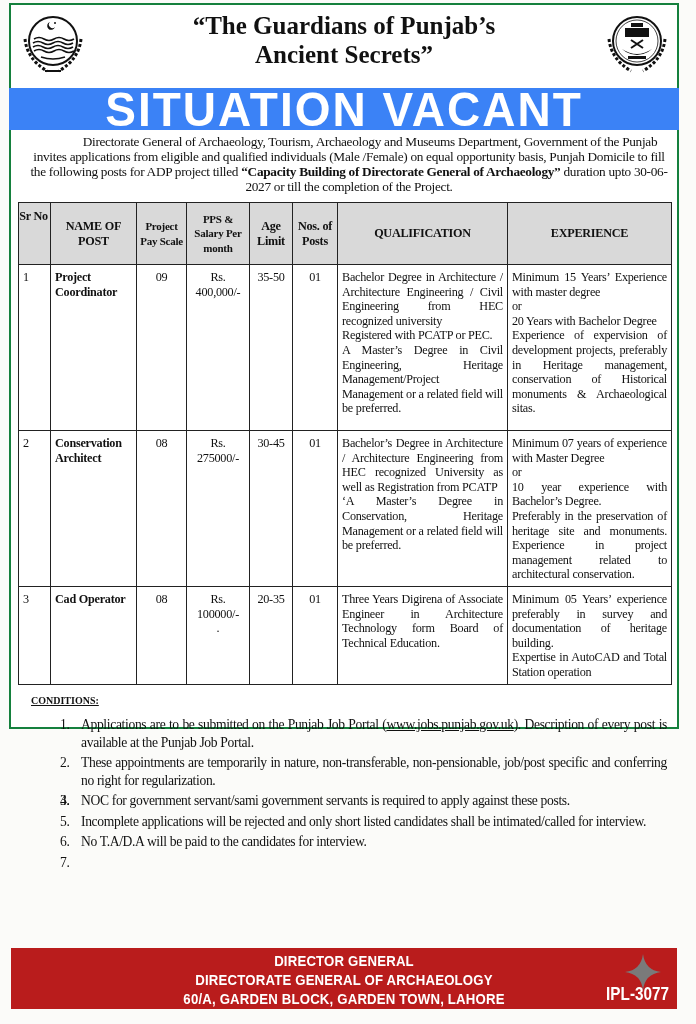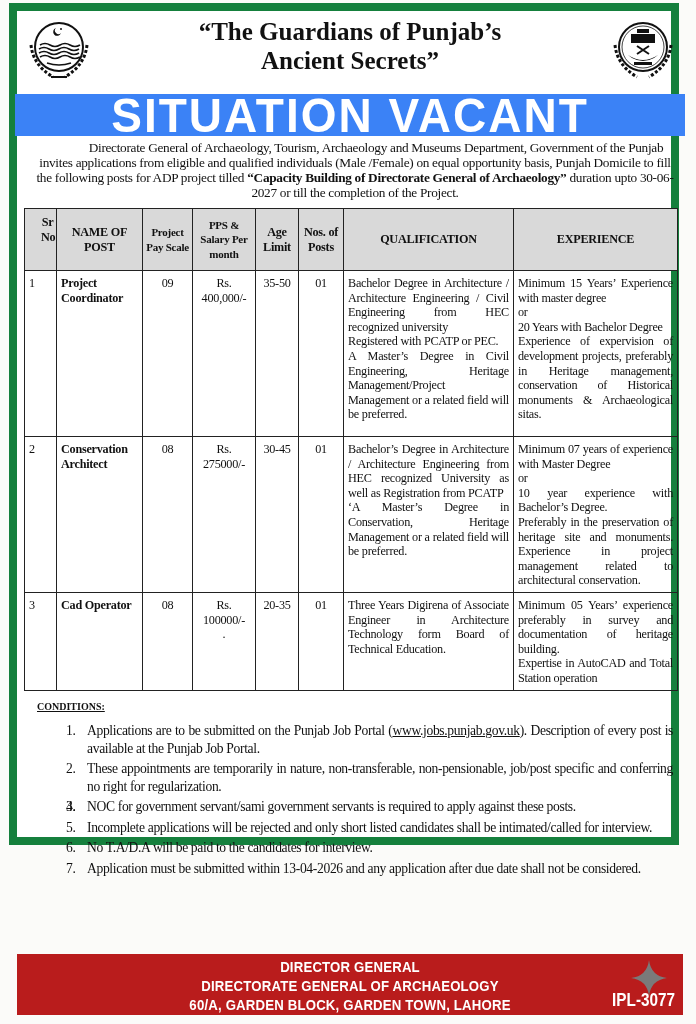--- a/index.html
+++ b/index.html
@@ -1,38 +1,38 @@
 <!DOCTYPE html>
 <html><head>
   <meta charset="utf-8">
   <style>
     * { box-sizing: border-box; margin: 0; padding: 0; }
     html, body { width: 696px; height: 1024px; background: #fbfbf9; overflow: hidden; }
     body { font-family: "Liberation Serif", "DejaVu Serif", serif; color: #111; position: relative; }
 
-    .page { position: absolute; left: 9px; top: 3px; width: 670px; height: 842px; border: 8px solid #15803d; background: #fff; }
+    .page { position: absolute; left: 9px; top: 3px; width: 670px; height: 726px; border: 2px solid #15803d; background: #fff; }
 
     .header { position: absolute; left: 0; top: 0; width: 666px; height: 82px; }
     .logo { position: absolute; top: 4px; width: 72px; height: 72px; }
     .logo-left { left: 6px; }
     .logo-right { right: 4px; }
     .title { position: absolute; left: 110px; right: 110px; top: 6px; text-align: center; font-family: "Liberation Serif", serif; font-weight: bold; font-size: 25px; line-height: 29px; color: #111; }
 
     .banner { position: absolute; left: -2px; top: 83px; width: 670px; height: 42px; background: #3b82f6; text-align: center; }
     .banner span { font-family: "Liberation Sans", "DejaVu Sans", sans-serif; font-weight: bold; color: #fff; font-size: 46px; line-height: 42px; letter-spacing: 2px; display: inline-block; transform: scaleY(1.04); }
 
     .intro { position: absolute; left: 18px; top: 129px; width: 640px; font-size: 13.3px; line-height: 15px; text-align: center; font-family: "Liberation Serif", serif; letter-spacing: -0.3px; }
     .intro p { text-indent: 42px; }
     .intro b { font-weight: bold; }
 
     .table-wrap { position: absolute; left: 7px; top: 197px; width: 653px; }
     table { border-collapse: collapse; width: 653px; table-layout: fixed; font-size: 12.2px; line-height: 14.6px; font-family: "Liberation Serif", serif; letter-spacing: -0.25px; }
     th, td { border: 1.5px solid #222; vertical-align: top; }
     th { background: #d9d9d9; font-weight: bold; text-align: center; vertical-align: middle; padding: 2px 2px; }
-    th.left { text-align: center; vertical-align: top; padding-top: 6px; padding-left: 16px; font-family: Liberation Serif, serif; }
+    th.left { text-align: center; vertical-align: top; padding-top: 6px; padding-left: 0; font-family: Liberation Serif, serif; }
     td { padding: 5px 4px 4px 4px; }
     td.c { text-align: center; }
     td.b { font-weight: bold; }
     td.just { text-align: justify; text-align-last: left; }
     .hdr-row { height: 62px; }
     .row1 td { height: 166px; }
     .row2 td { height: 154px; }
     .row3 td { height: 98px; }
     .line { display: block; }
 
@@ -186,21 +186,21 @@
 
   <div class="conditions">
     <div class="cond-title">CONDITIONS:</div>
     <ol>
       <li><span class="num">1.</span><span>Applications are to be submitted on the Punjab Job Portal (</span><span class="url">www.jobs.punjab.gov.uk</span><span>). Description of every post is available at the Punjab Job Portal.</span></li>
       <li><span class="num">2.</span><span>These appointments are temporarily in nature, non-transferable, non-pensionable, job/post specific and conferring no right for regularization.</span></li>
       <li><span class="num">3.</span></li>
       <li><span class="num">4.</span><span>NOC for government servant/sami government servants is required to apply against these posts.</span></li>
       <li><span class="num">5.</span><span>Incomplete applications will be rejected and only short listed candidates shall be intimated/called for interview.</span></li>
       <li><span class="num">6.</span><span>No T.A/D.A will be paid to the candidates for interview.</span></li>
-      <li><span class="num">7.</span><span>Application must be submitted within 13-04-2026 and any application after due date shall not be considered.</span></li>
+      <li><span class="num">7.</span></li>
     </ol>
   </div>
 
   <div class="footer">
     <div class="f-lines">
       <div>DIRECTOR GENERAL</div>
       <div>DIRECTORATE GENERAL OF ARCHAEOLOGY</div>
       <div>60/A, GARDEN BLOCK, GARDEN TOWN, LAHORE</div>
     </div>
     <svg class="sparkle" viewBox="0 0 36 36">

